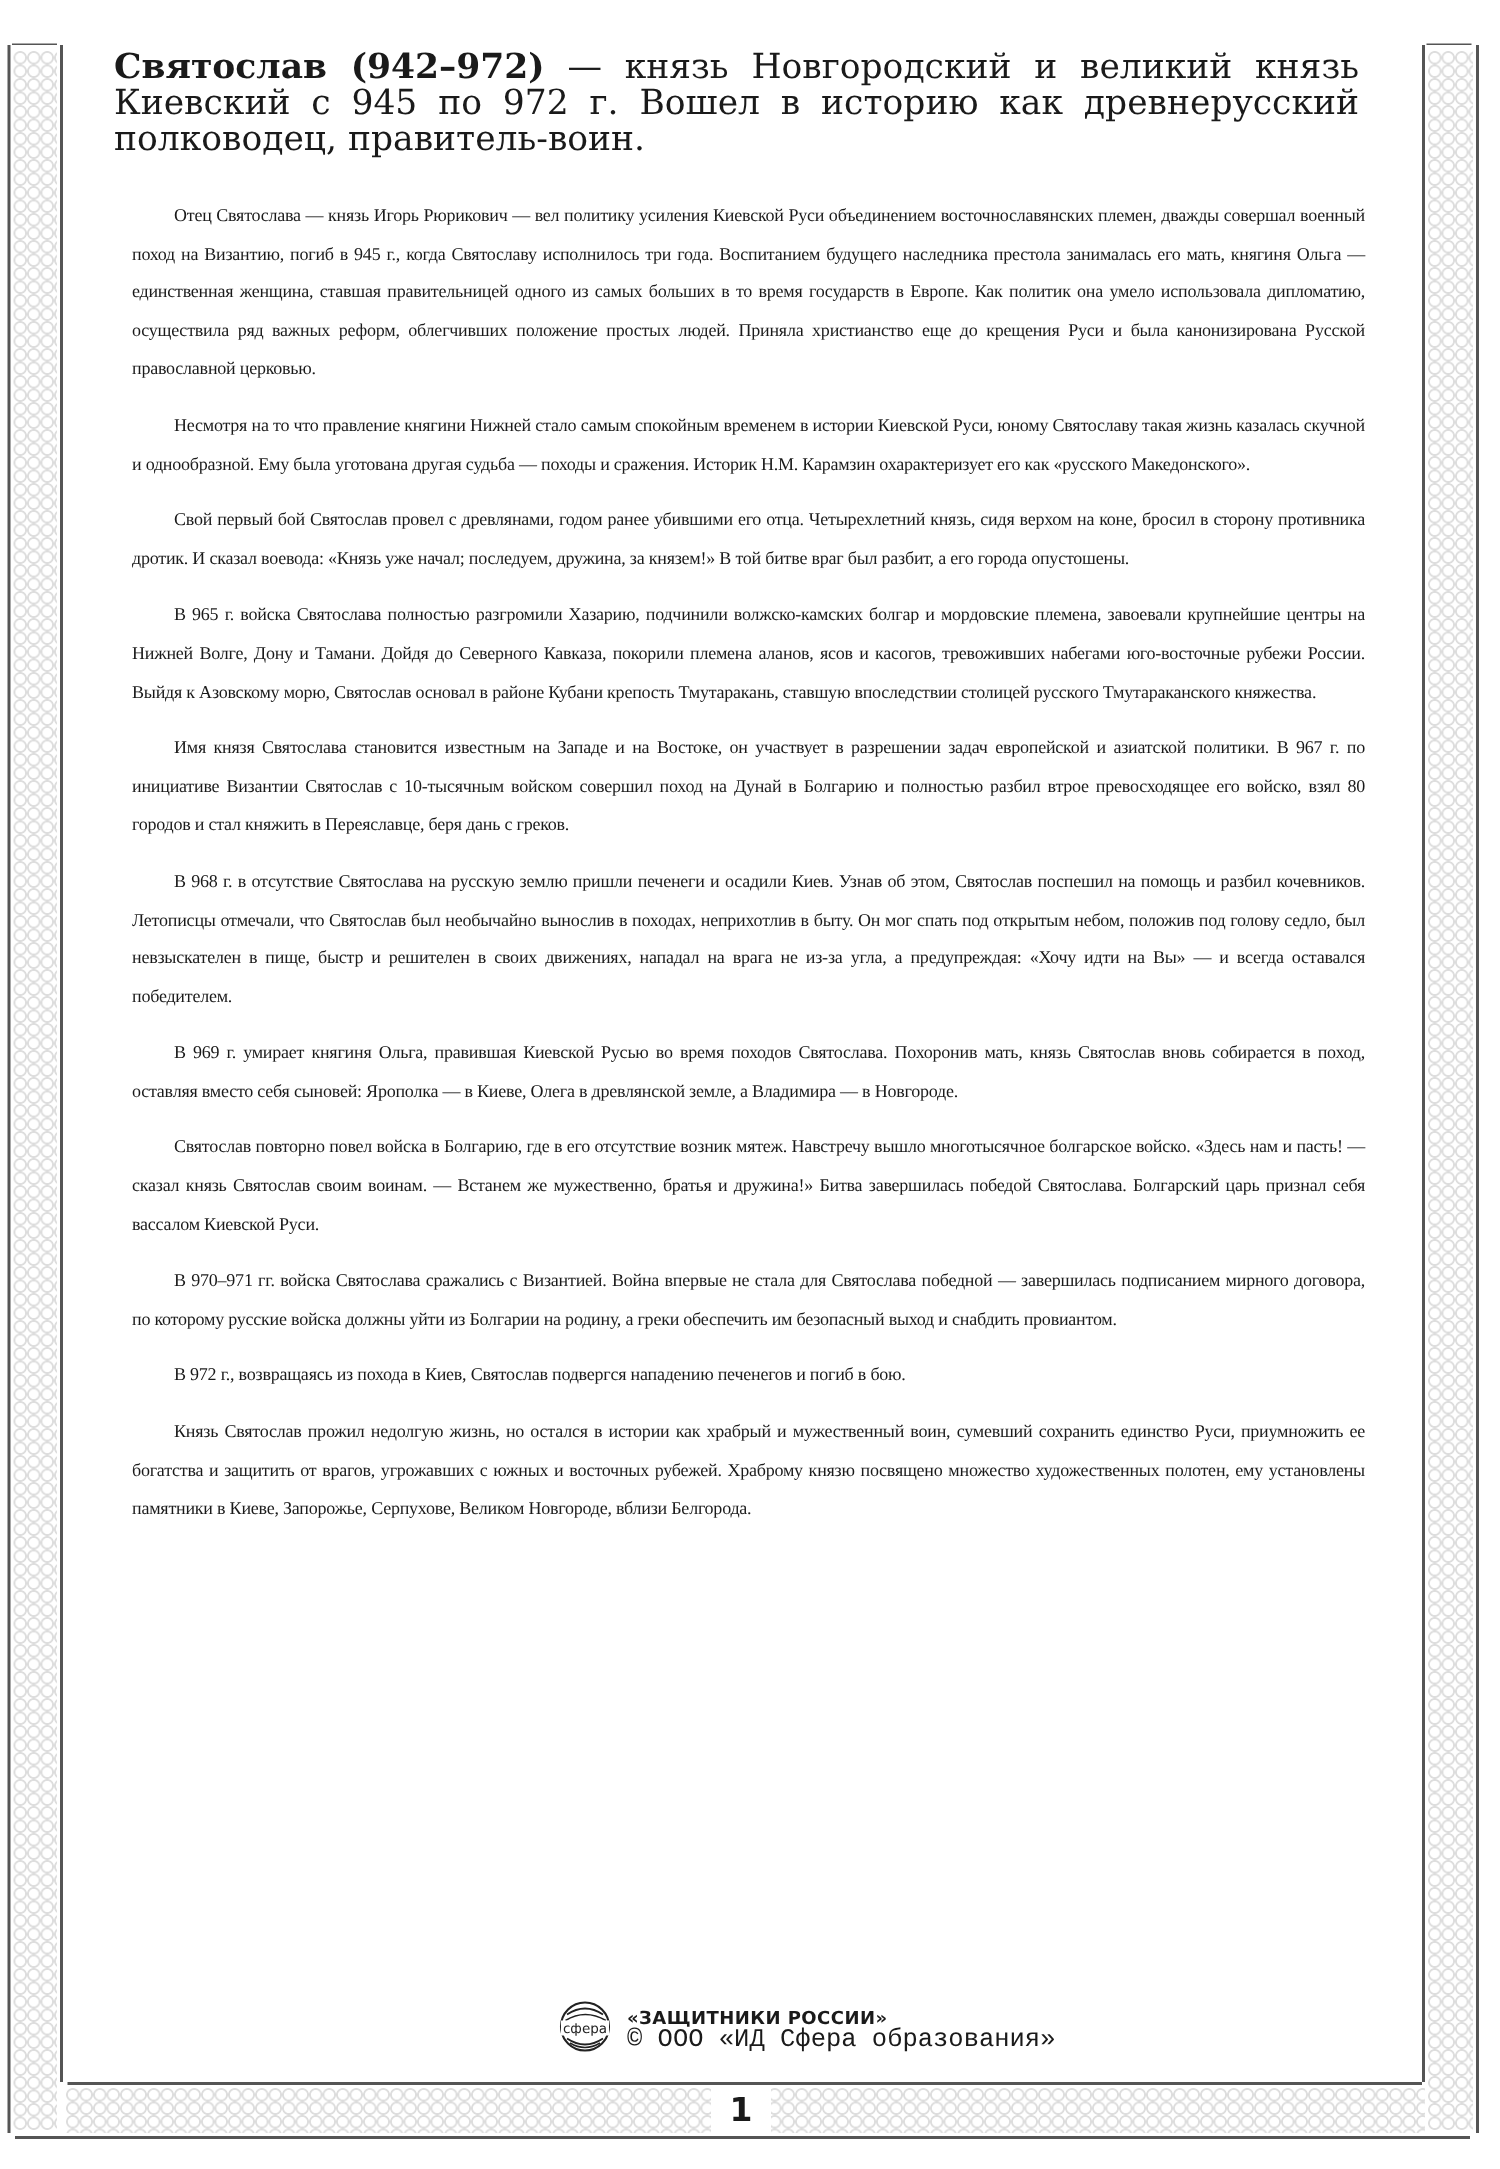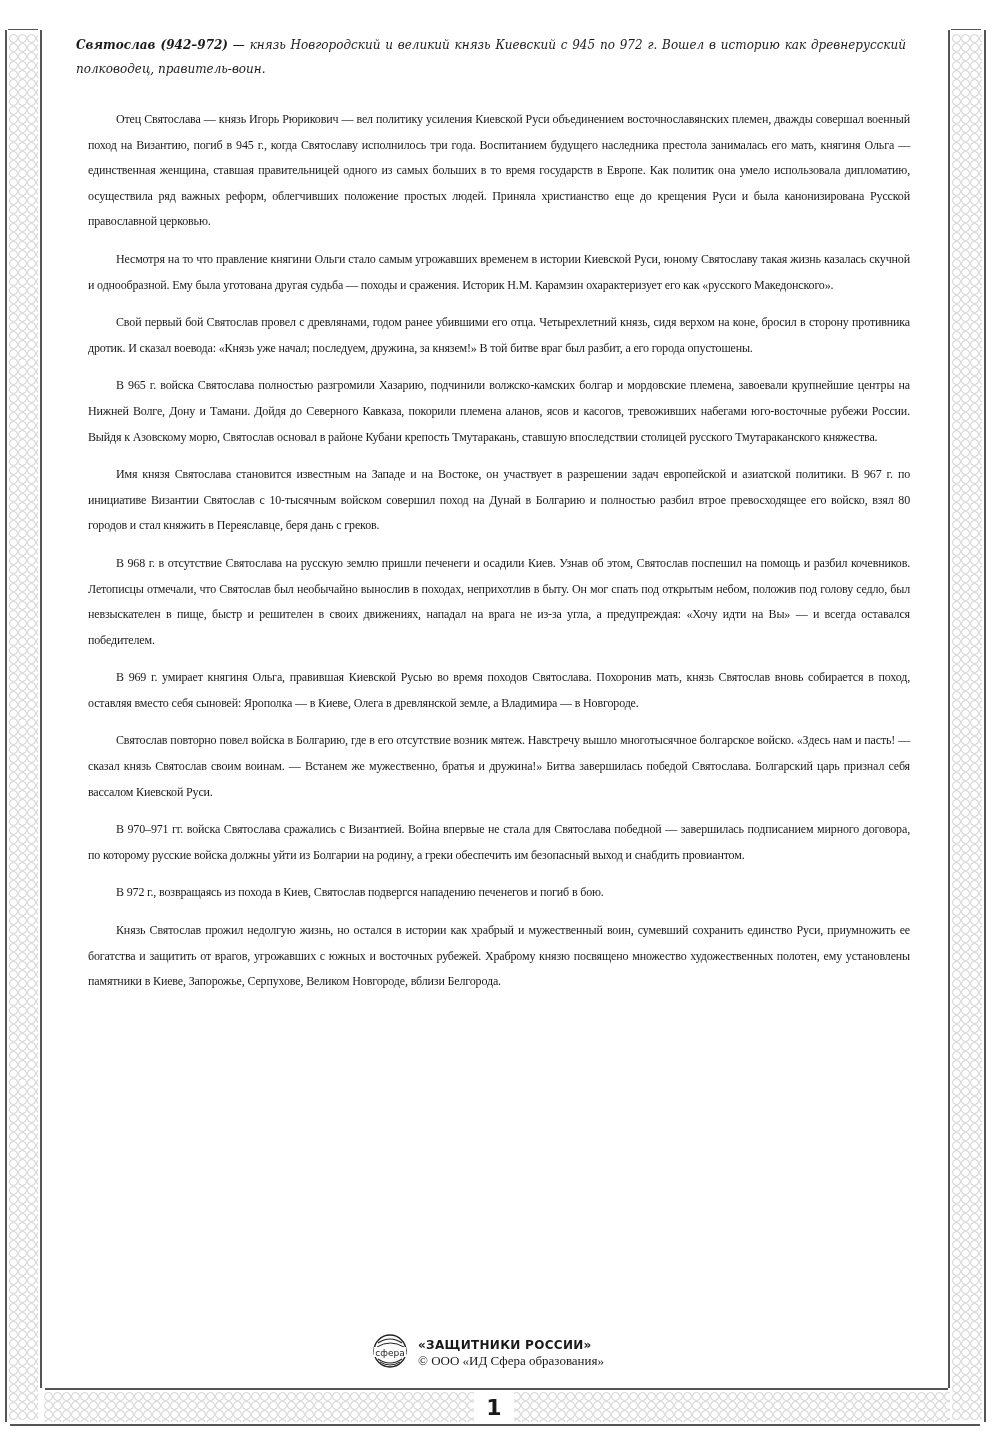--- a/index.html
+++ b/index.html
@@ -16,29 +16,29 @@
   .frame-bottom-outer { position: absolute; left: 10px; top: 1424px; width: 970px; height: 2px; background: #555; }
   .lace { position: absolute; background-color: #ffffff;
           background-image: radial-gradient(circle at 50% 50%, transparent 3px, #dcdcdc 3.5px, #dcdcdc 4.2px, transparent 4.7px);
           background-size: 9px 9px; }
   .lace-left { left: 9px; top: 34px; width: 29px; height: 1386px; }
   .lace-right { left: 952px; top: 34px; width: 30px; height: 1386px; }
   .lace-bottom { left: 44px; top: 1392px; width: 906px; height: 30px; }
 
   .content { position: absolute; left: 76px; top: 33px; width: 846px; }
 
-  .intro { font-family: "DejaVu Serif", serif; font-style: italic; font-size: 12px; line-height: 24px; margin: 0 16px 26px 0; text-align: justify; }
+  .intro { font-family: "DejaVu Serif", serif; font-size: 23px; line-height: 24px; margin: 0 16px 26px 0; text-align: justify; }
   .intro .lead { font-weight: bold; }
 
   .body-text p { font-family: Liberation Serif, serif; font-size: 12px; line-height: 25.6px; margin: 12px; text-indent: 28px; text-align: justify; letter-spacing: -0.15px; }
 
   .publisher { position: absolute; left: 372px; top: 1333px; height: 36px; display: flex; align-items: flex-end; }
   .publisher .logo { width: 36px; height: 36px; margin-right: 10px; }
   .publisher .series { font-family: "DejaVu Sans", sans-serif; font-weight: bold; font-size: 12px; line-height: 16px; letter-spacing: 0.3px; margin-top: 18px; }
-  .publisher .copyright { font-family: Liberation Serif, serif; font-size: 13px; line-height: 16px; }
+  .publisher .copyright { font-family: Liberation Mono, monospace; font-size: 17px; line-height: 16px; }
 
   .page-number { position: absolute; left: 474px; top: 1392px; width: 40px; height: 32px; background: #fff; font-family: "DejaVu Sans", sans-serif; font-weight: bold; font-size: 22px; text-align: center; line-height: 32px; }
 </style>
 </head>
 <body>
 
 <div class="lace lace-left"></div>
 <div class="lace lace-right"></div>
 <div class="lace lace-bottom"></div>
 <div class="frame-outer-left"></div>
@@ -48,21 +48,21 @@
 <div class="frame-top-left"></div>
 <div class="frame-top-right"></div>
 <div class="frame-bottom-inner"></div>
 <div class="frame-bottom-outer"></div>
 
 <div class="content">
   <p class="intro"><span class="lead">Святослав (942–972)</span><span> — князь Новгородский и великий князь Киевский с 945 по 972 г. Вошел в историю как древнерусский полководец, правитель-воин.</span></p>
 
   <div class="body-text">
     <p>Отец Святослава — князь Игорь Рюрикович — вел политику усиления Киевской Руси объединением восточнославянских племен, дважды совершал военный поход на Византию, погиб в 945 г., когда Святославу исполнилось три года. Воспитанием будущего наследника престола занималась его мать, княгиня Ольга — единственная женщина, ставшая правительницей одного из самых больших в то время государств в Европе. Как политик она умело использовала дипломатию, осуществила ряд важных реформ, облегчивших положение простых людей. Приняла христианство еще до крещения Руси и была канонизирована Русской православной церковью.</p>
-    <p>Несмотря на то что правление княгини Ольги стало самым угрожавших временем в истории Киевской Руси, юному Святославу такая жизнь казалась скучной и однообразной. Ему была уготована другая судьба — походы и сражения. Историк Н.М. Карамзин охарактеризует его как «русского Македонского».</p>
+    <p>Несмотря на то что правление княгини Нижней стало самым спокойным временем в истории Киевской Руси, юному Святославу такая жизнь казалась скучной и однообразной. Ему была уготована другая судьба — походы и сражения. Историк Н.М. Карамзин охарактеризует его как «русского Македонского».</p>
     <p>Свой первый бой Святослав провел с древлянами, годом ранее убившими его отца. Четырехлетний князь, сидя верхом на коне, бросил в сторону противника дротик. И сказал воевода: «Князь уже начал; последуем, дружина, за князем!» В той битве враг был разбит, а его города опустошены.</p>
     <p>В 965 г. войска Святослава полностью разгромили Хазарию, подчинили волжско-камских болгар и мордовские племена, завоевали крупнейшие центры на Нижней Волге, Дону и Тамани. Дойдя до Северного Кавказа, покорили племена аланов, ясов и касогов, тревоживших набегами юго-восточные рубежи России. Выйдя к Азовскому морю, Святослав основал в районе Кубани крепость Тмутаракань, ставшую впоследствии столицей русского Тмутараканского княжества.</p>
     <p>Имя князя Святослава становится известным на Западе и на Востоке, он участвует в разрешении задач европейской и азиатской политики. В 967 г. по инициативе Византии Святослав с 10-тысячным войском совершил поход на Дунай в Болгарию и полностью разбил втрое превосходящее его войско, взял 80 городов и стал княжить в Переяславце, беря дань с греков.</p>
     <p>В 968 г. в отсутствие Святослава на русскую землю пришли печенеги и осадили Киев. Узнав об этом, Святослав поспешил на помощь и разбил кочевников. Летописцы отмечали, что Святослав был необычайно вынослив в походах, неприхотлив в быту. Он мог спать под открытым небом, положив под голову седло, был невзыскателен в пище, быстр и решителен в своих движениях, нападал на врага не из-за угла, а предупреждая: «Хочу идти на Вы» — и всегда оставался победителем.</p>
     <p>В 969 г. умирает княгиня Ольга, правившая Киевской Русью во время походов Святослава. Похоронив мать, князь Святослав вновь собирается в поход, оставляя вместо себя сыновей: Ярополка — в Киеве, Олега в древлянской земле, а Владимира — в Новгороде.</p>
     <p>Святослав повторно повел войска в Болгарию, где в его отсутствие возник мятеж. Навстречу вышло многотысячное болгарское войско. «Здесь нам и пасть! — сказал князь Святослав своим воинам. — Встанем же мужественно, братья и дружина!» Битва завершилась победой Святослава. Болгарский царь признал себя вассалом Киевской Руси.</p>
     <p>В 970–971 гг. войска Святослава сражались с Византией. Война впервые не стала для Святослава победной — завершилась подписанием мирного договора, по которому русские войска должны уйти из Болгарии на родину, а греки обеспечить им безопасный выход и снабдить провиантом.</p>
     <p>В 972 г., возвращаясь из похода в Киев, Святослав подвергся нападению печенегов и погиб в бою.</p>
     <p>Князь Святослав прожил недолгую жизнь, но остался в истории как храбрый и мужественный воин, сумевший сохранить единство Руси, приумножить ее богатства и защитить от врагов, угрожавших с южных и восточных рубежей. Храброму князю посвящено множество художественных полотен, ему установлены памятники в Киеве, Запорожье, Серпухове, Великом Новгороде, вблизи Белгорода.</p>
   </div>

